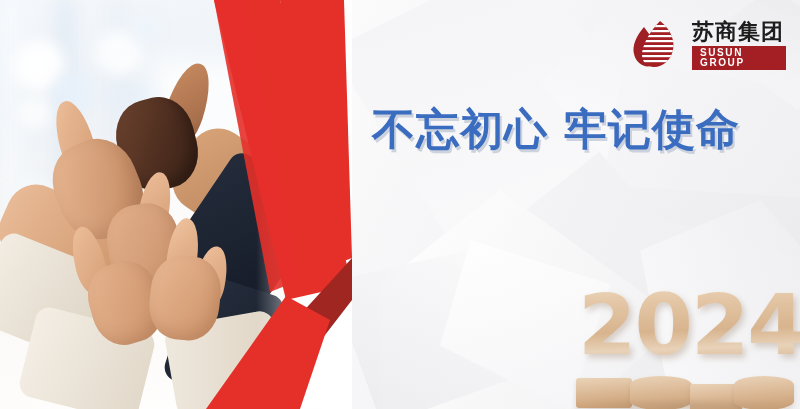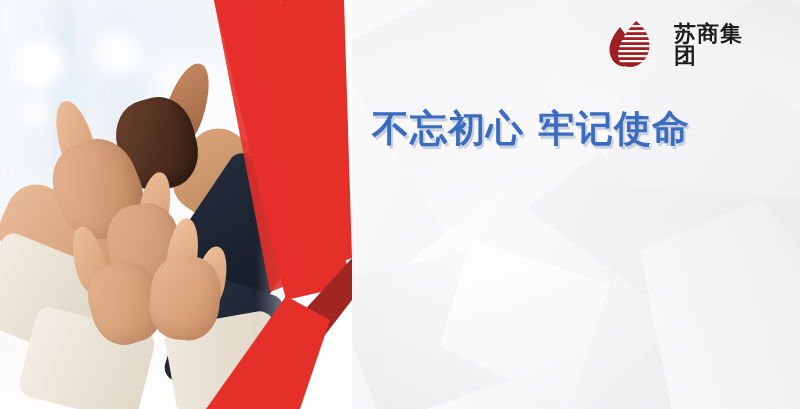--- a/index.html
+++ b/index.html
@@ -161,21 +161,21 @@
 
   
   .ribbon{position:absolute;left:0;top:0;width:800px;height:409px;}
 
   
   .headline{
     position:absolute;left:372px;top:98px;width:400px;
     color:#3a6cc0;
     font-family:"DejaVu Sans","Liberation Sans",sans-serif;
     font-weight:bold;
-    font-size:37px;
+    font-size:43px;
     line-height:62px;
     letter-spacing:1px;
     text-shadow:2px 3px 0 rgba(170,180,198,.55);
     white-space:nowrap;
   }
   .headline .ln{display:block;}
 
   
   .year-wrap{position:absolute;left:578px;top:276px;width:215px;height:120px;}
   .year-text{
@@ -194,23 +194,23 @@
        box-shadow:0 3px 5px rgba(150,120,95,.22);}
   .b-1{left:4px;top:16px;width:56px;height:30px;}
   .b-2{left:58px;top:14px;width:62px;height:34px;border-radius:50%/26%;}
   .b-3{left:118px;top:22px;width:52px;height:28px;}
   .b-4{left:162px;top:14px;width:60px;height:34px;border-radius:50%/26%;}
   .yr-shadow{position:absolute;left:0px;top:122px;width:216px;height:16px;
              background:radial-gradient(ellipse at center,rgba(160,135,110,.26),rgba(160,135,110,0) 70%);}
 
   
   .logo{
-    position:absolute;left:606px;top:12px;
+    position:absolute;left:630px;top:12px;
     width:156px;height:66px;
-    display:flex;align-items:center;gap:22px;
+    display:flex;align-items:center;gap:16px;
   }
   .logo-mark{position:relative;width:46px;height:52px;flex:none;}
   .logo-text{display:flex;flex-direction:column;align-items:flex-start;gap:3px;}
   .logo-cn{
     font-family:"DejaVu Sans","Liberation Sans",sans-serif;
     font-size:22px;font-weight:bold;color:#1d1d1d;letter-spacing:1px;
     line-height:1;
   }
   .logo-en{
     background:#a31f24;color:#ffffff;
@@ -293,20 +293,30 @@
     <polygon points="280,0 344,0 352,258 320,270" fill="#e5302a"></polygon>
     <polygon points="352,258 352,300 268,409 214,409" fill="#a02721"></polygon>
     <polygon points="286,296 330,320 300,409 206,409" fill="#e5302a"></polygon>
     <polygon points="214,0 246,0 300,280 270,292" fill="#e5302a" opacity="0.9"></polygon>
   </svg>
 
   <div class="headline">
     <span class="ln">不忘初心  牢记使命</span>
   </div>
 
+  <div class="year-wrap">
+    <div class="blocks">
+      <div class="blk b-1"></div>
+      <div class="blk b-2"></div>
+      <div class="blk b-3"></div>
+      <div class="blk b-4"></div>
+    </div>
+    <div class="year-text">2024</div>
+    <div class="yr-shadow"></div>
+  </div>
 
   <div class="logo">
     <div class="logo-mark">
       <svg viewBox="0 0 46 52" width="46" height="52">
         <defs>
           <clipPath id="dropClip">
             <path d="M30 2 C41 10 45 22 43 31 C41 41 33 48 24 48 C17 48 12 43 12 36 C12 26 20 12 30 2 Z"></path>
           </clipPath>
         </defs>
         <path d="M14 8 C6 17 2 27 4 35 C6 44 14 49 21 47 C27 45 30 39 28 32 C26 24 19 15 14 8 Z" fill="#9e1f24"></path>
@@ -318,16 +328,17 @@
           <rect x="10" y="21" width="38" height="2.2" fill="#ffffff"></rect>
           <rect x="10" y="26" width="38" height="2.2" fill="#ffffff"></rect>
           <rect x="10" y="31" width="38" height="2.2" fill="#ffffff"></rect>
           <rect x="10" y="36" width="38" height="2.2" fill="#ffffff"></rect>
           <rect x="10" y="41" width="38" height="2.2" fill="#ffffff"></rect>
         </g>
       </svg>
     </div>
     <div class="logo-text">
       <div class="logo-cn">苏商集团</div>
+      <div class="logo-en">SUSUN GROUP</div>
     </div>
   </div>
 
 </div>
 
 </body></html>

